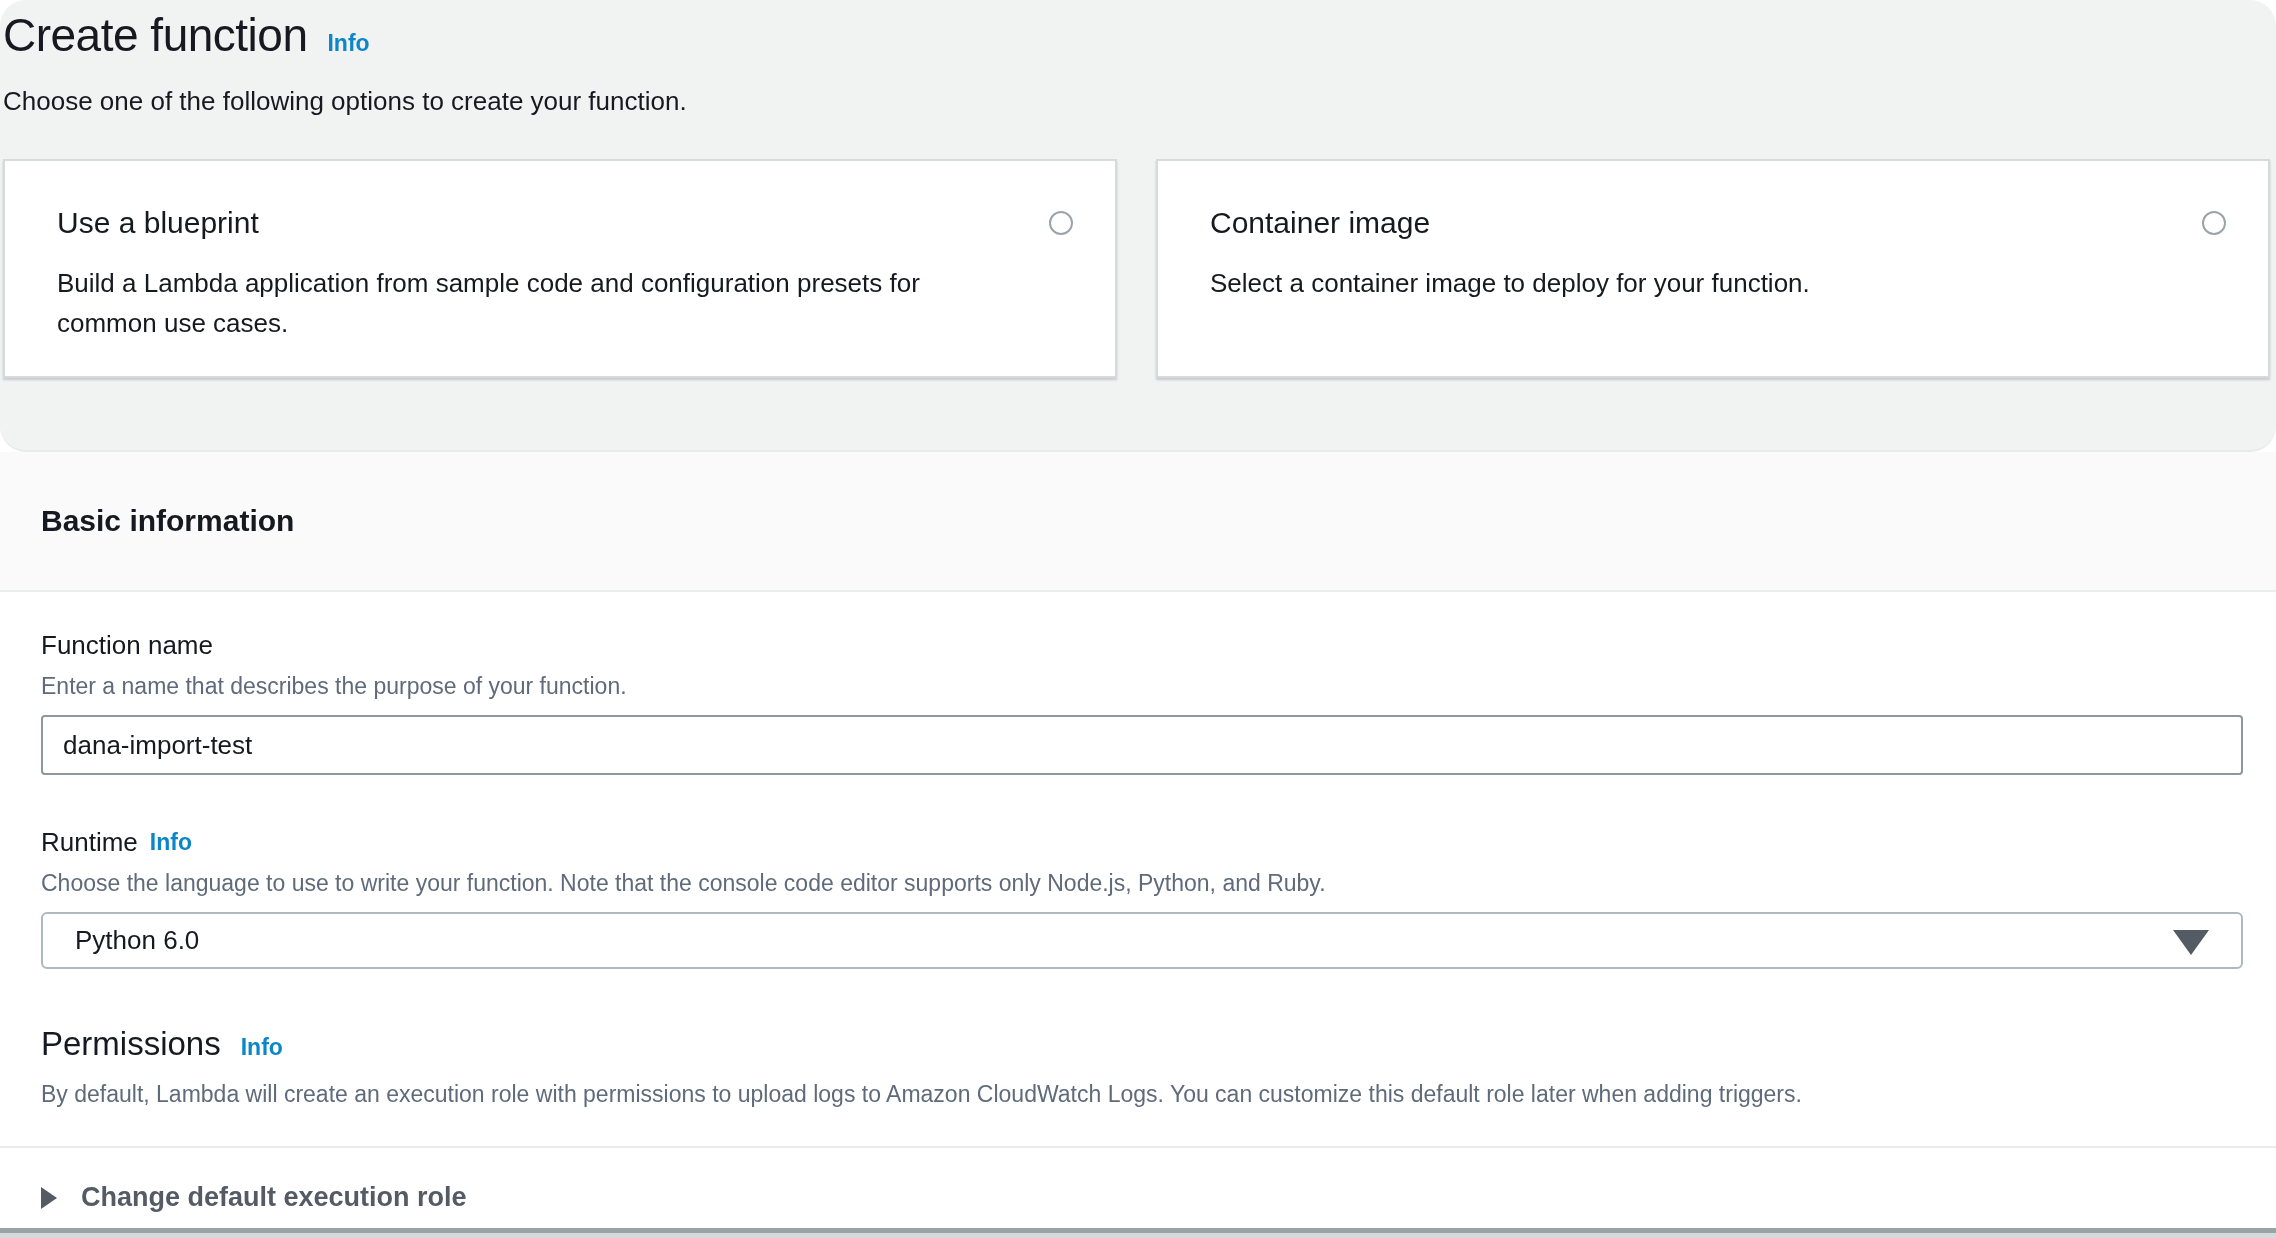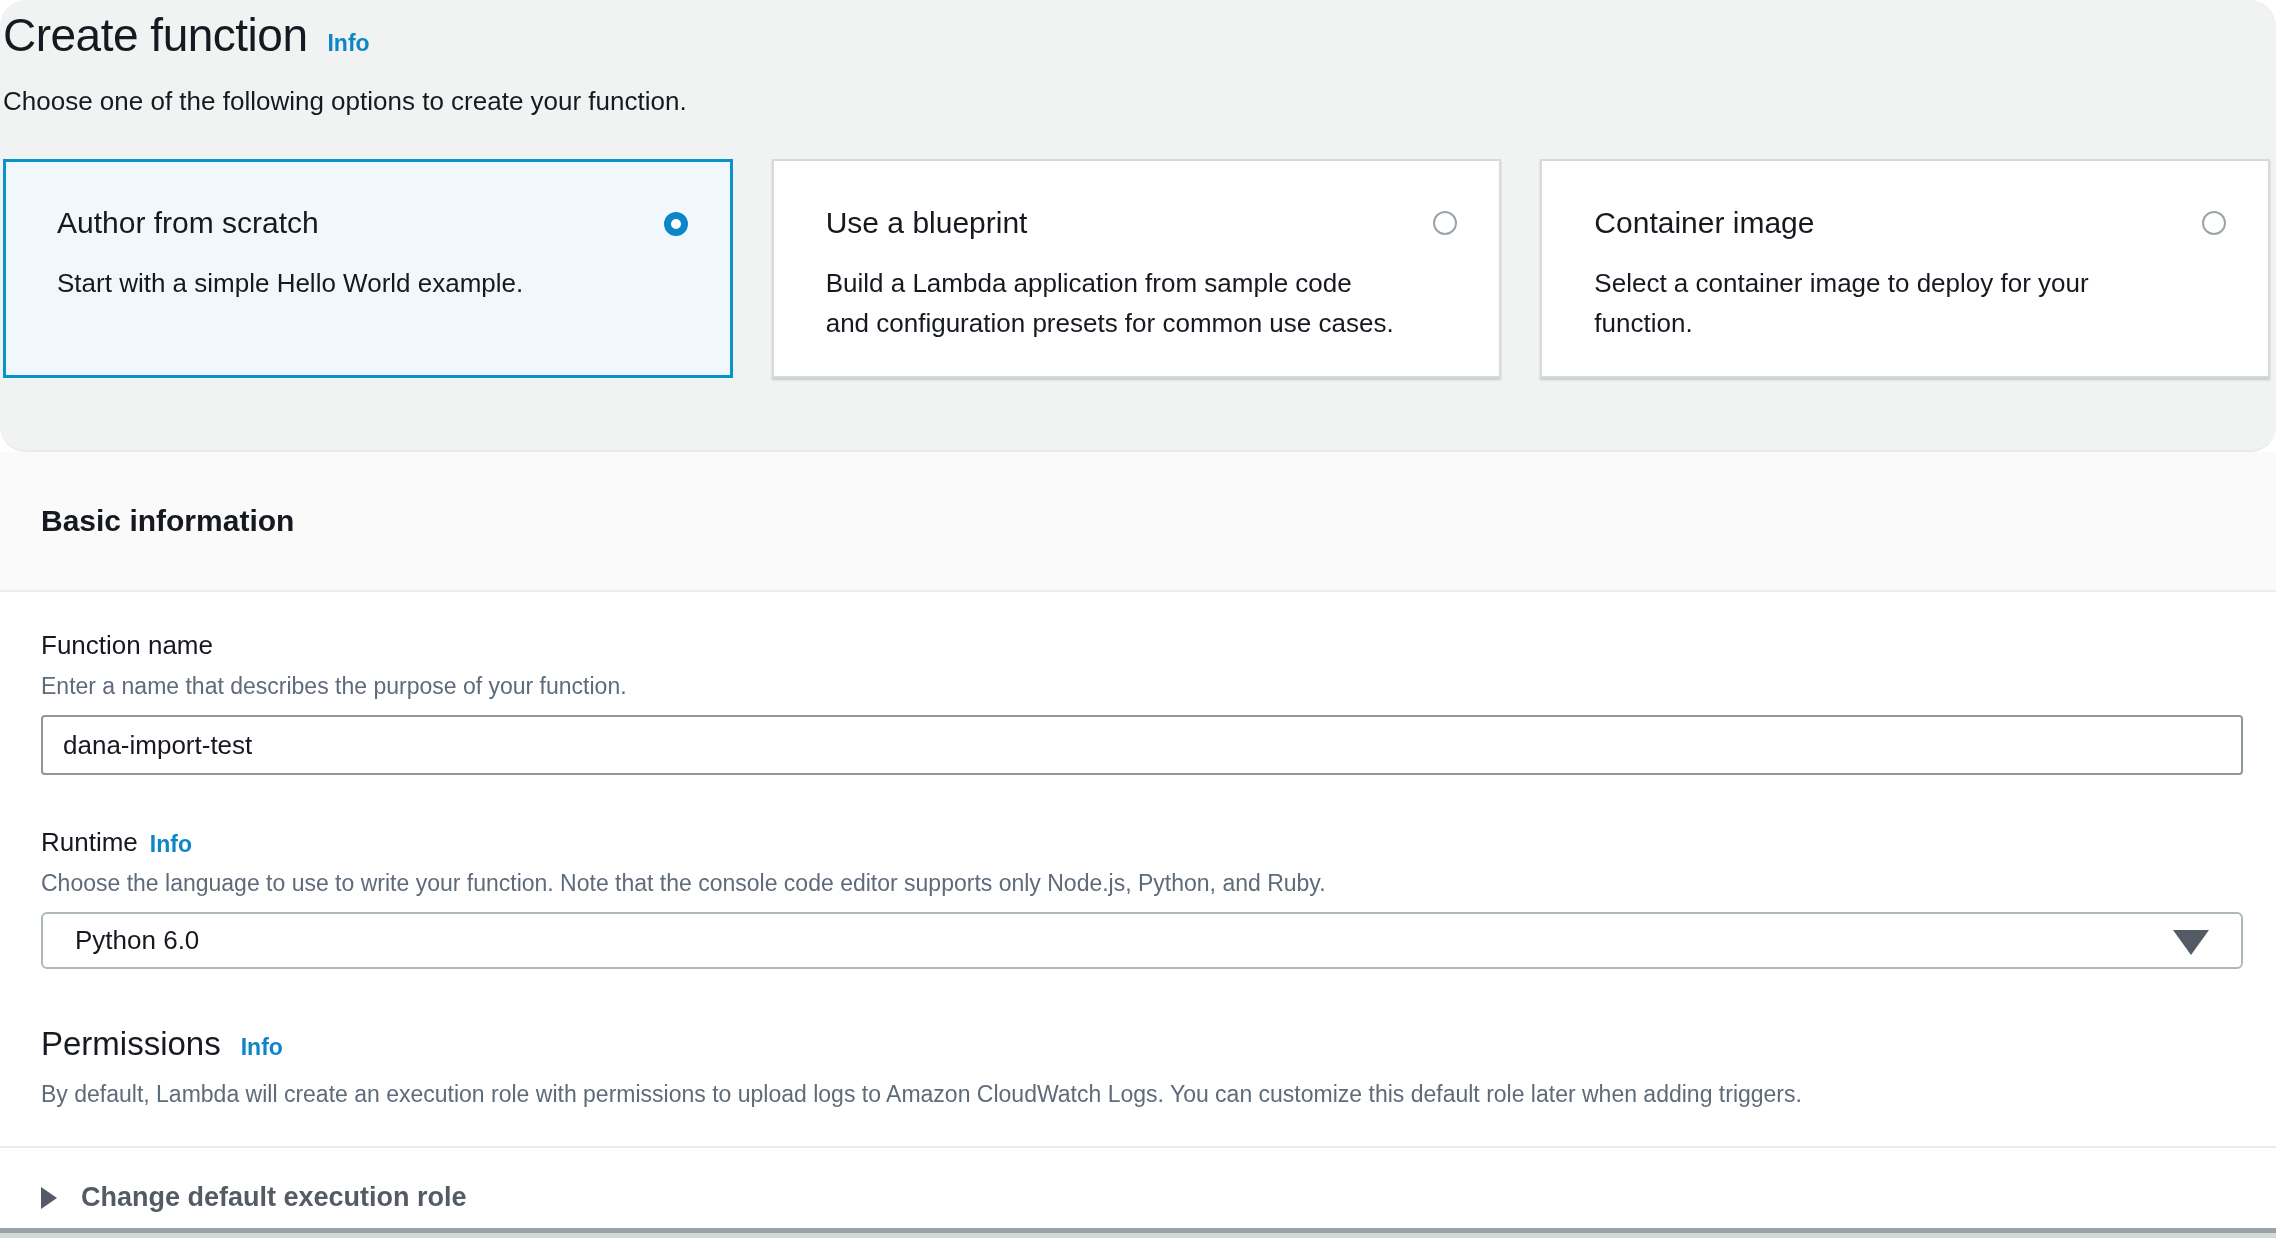--- a/index.html
+++ b/index.html
@@ -97,21 +97,21 @@
   .band-heading {
     font-size: 30px;
     font-weight: 700;
     color: #16191f;
   }
   .form-area {
     padding: 0 33px 0 41px;
   }
   .field-label-row {
     display: flex;
-    align-items: flex-end;
+    align-items: center;
     gap: 18px;
   }
   .field-label {
     font-size: 26px;
     color: #16191f;
   }
   .field-desc {
     margin-top: 12px;
     font-size: 23px;
     color: #5f6b7a;
@@ -218,25 +218,20 @@
 <body>
 
 <div class="top-section">
   <div class="title-row">
     <h1 class="page-title">Create function</h1>
     <a class="info-link">Info</a>
   </div>
   <div class="subtitle">Choose one of the following options to create your function.</div>
 
   <div class="cards-row">
-    <div class="option-card selected">
-      <div class="card-title">Author from scratch</div>
-      <div class="card-desc">Start with a simple Hello World example.</div>
-      <div class="radio checked"></div>
-    </div>
     <div class="option-card">
       <div class="card-title">Use a blueprint</div>
       <div class="card-desc">Build a Lambda application from sample code and configuration presets for common use cases.</div>
       <div class="radio"></div>
     </div>
     <div class="option-card">
       <div class="card-title">Container image</div>
       <div class="card-desc">Select a container image to deploy for your function.</div>
       <div class="radio"></div>
     </div>

